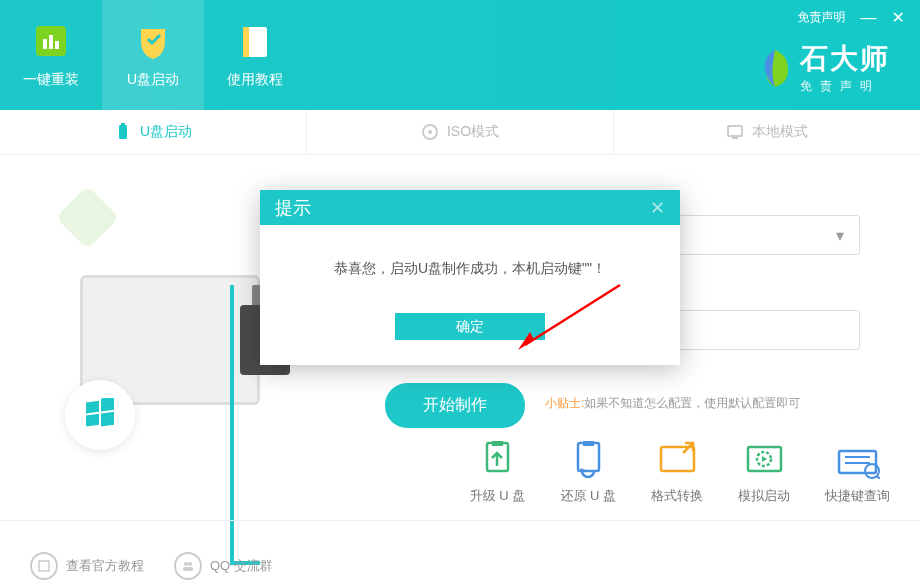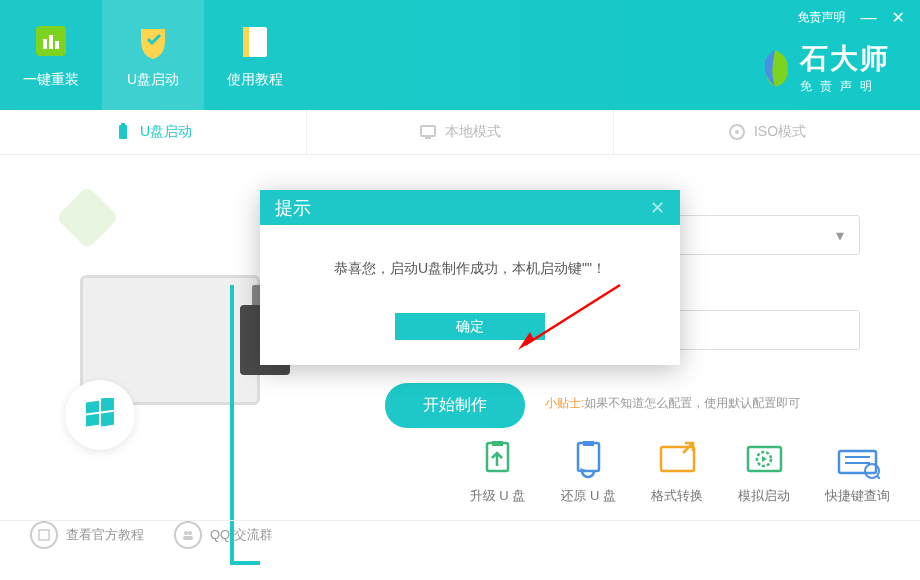--- a/index.html
+++ b/index.html
@@ -29,21 +29,21 @@
 .green-square{position:absolute;left:35px;top:10px;width:45px;height:45px;background:#e8f5e0;border-radius:8px;transform:rotate(45deg)}
 .win-circle{position:absolute;left:35px;top:195px;width:70px;height:70px;background:#fff;border-radius:50%;box-shadow:0 2px 10px rgba(0,0,0,0.1);display:flex;align-items:center;justify-content:center}
 .form-area{position:absolute;right:60px;top:60px;width:430px}
 .dropdown{height:40px;border:1px solid #ddd;border-radius:3px;display:flex;align-items:center;justify-content:flex-end;padding:0 15px;color:#999;cursor:pointer;margin-bottom:20px}
 .start-btn{position:absolute;left:385px;top:228px;width:140px;height:45px;background:#1ec8c8;color:#fff;border:none;border-radius:22px;font-size:16px;cursor:pointer}
 .tip-text{position:absolute;left:545px;top:240px;font-size:12px;color:#999}
 .tip-label{color:#ff9933}
 .action-row{position:absolute;bottom:15px;right:30px;display:flex;gap:35px}
 .action-item{display:flex;flex-direction:column;align-items:center;gap:8px;font-size:13px;color:#777;cursor:pointer}
 .action-icon{width:45px;height:38px}
-.footer{position:absolute;bottom:0;left:0;right:0;height:60px;border-top:1px solid #eee;display:flex;align-items:flex-start;padding:0 30px;gap:30px}
+.footer{position:absolute;bottom:0;left:0;right:0;height:60px;border-top:1px solid #eee;display:flex;align-items:flex-end;padding:0 30px;gap:30px}
 .footer-link{display:flex;align-items:center;gap:8px;color:#999;font-size:13px;cursor:pointer}
 .footer-icon{width:28px;height:28px;border:2px solid #ccc;border-radius:50%;display:flex;align-items:center;justify-content:center}
 .modal{position:absolute;left:260px;top:190px;width:420px;background:#fff;box-shadow:0 5px 25px rgba(0,0,0,0.25);z-index:100}
 .modal-header{height:35px;background:#1ec8c8;color:#fff;display:flex;align-items:center;padding:0 15px;font-size:18px;justify-content:space-between}
 .modal-close{cursor:pointer;opacity:0.6}
 .modal-body{padding:35px 30px;text-align:center;font-size:14px;color:#555}
 .modal-footer{padding:0 0 25px;display:flex;justify-content:center}
 .modal-btn{width:150px;height:27px;background:#1ec8c8;color:#fff;border:none;font-size:14px;cursor:pointer}
 .arrow{position:absolute;left:510px;top:280px;z-index:101;pointer-events:none}
 .field-box{position:absolute;right:60px;top:155px;width:230px;height:40px;border:1px solid #ddd;border-radius:3px}
@@ -103,31 +103,31 @@
 <div class="sub-tabs">
   <div class="sub-tab active">
     <svg width="18" height="18">
         <rect x="5" y="2" width="8" height="14" rx="1" fill="#1ec8c8"></rect>
         <rect x="7" y="0" width="4" height="3" fill="#1ec8c8"></rect>
       </svg>
     <span>U盘启动</span>
   </div>
   <div class="sub-tab">
     <svg width="18" height="18">
+        <circle cx="9" cy="9" r="7" fill="none" stroke="#ccc" stroke-width="2"></circle>
+        <circle cx="9" cy="9" r="2" fill="#ccc"></circle>
+      </svg>
+    <span>ISO模式</span>
+  </div>
+  <div class="sub-tab">
+    <svg width="18" height="18">
         <rect x="2" y="3" width="14" height="10" rx="1" fill="none" stroke="#ccc" stroke-width="2"></rect>
         <rect x="6" y="14" width="6" height="2" fill="#ccc"></rect>
       </svg>
     <span>本地模式</span>
-  </div>
-  <div class="sub-tab">
-    <svg width="18" height="18">
-        <circle cx="9" cy="9" r="7" fill="none" stroke="#ccc" stroke-width="2"></circle>
-        <circle cx="9" cy="9" r="2" fill="#ccc"></circle>
-      </svg>
-    <span>ISO模式</span>
   </div>
 </div>
 
 <div class="content">
   <div class="illustration">
     <div class="green-square"></div>
     <div class="monitor"></div>
     <div class="usb-connector"></div>
     <div class="win-circle">
       <svg width="35" height="35" viewBox="0 0 35 35">

